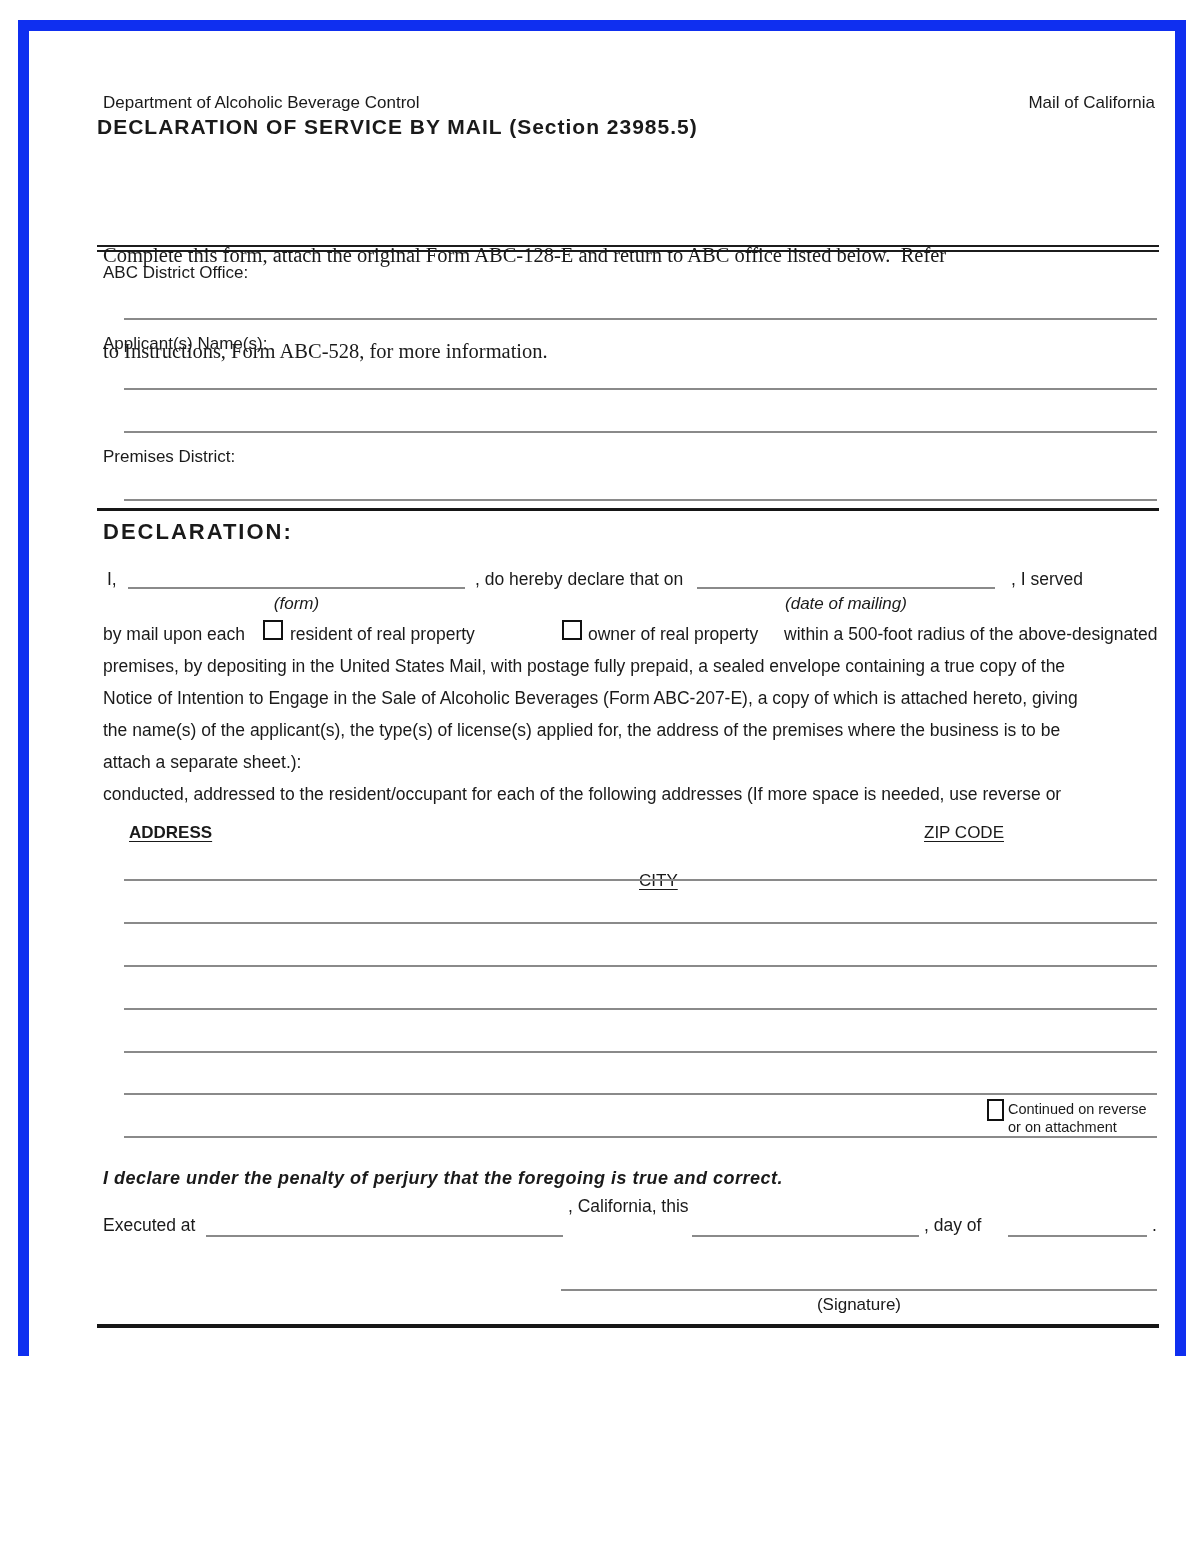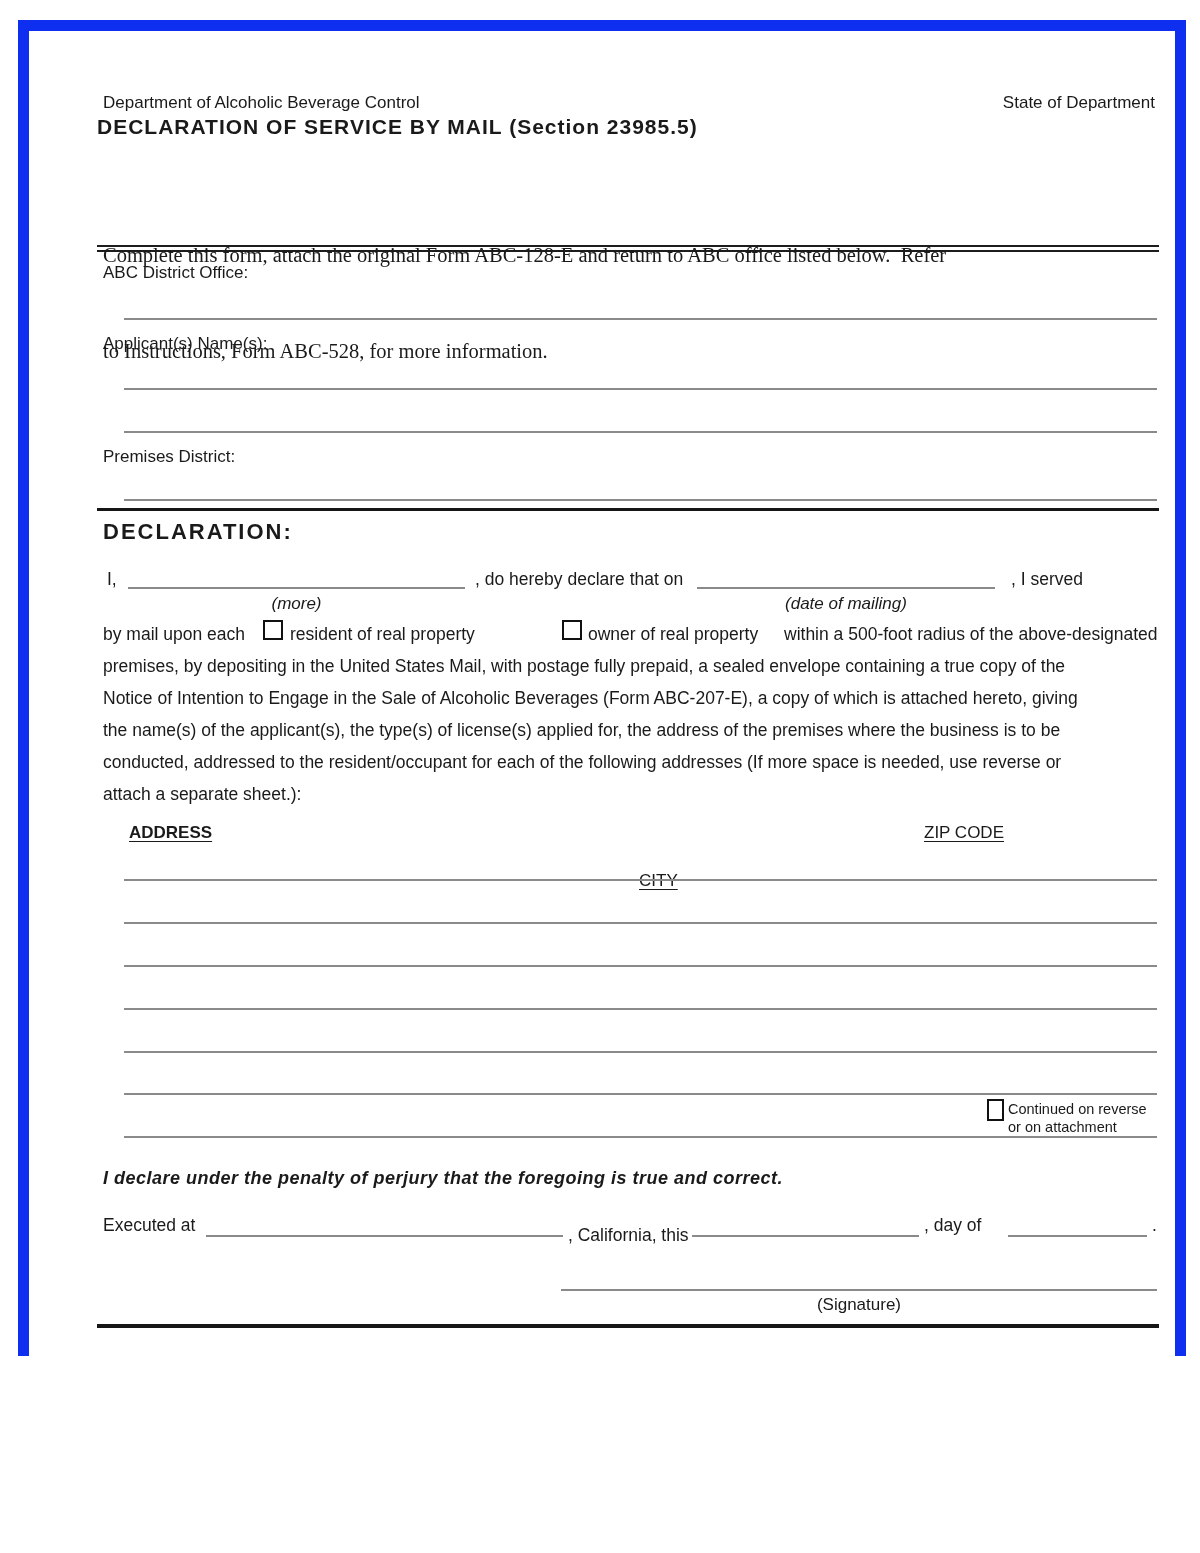--- a/index.html
+++ b/index.html
@@ -38,21 +38,21 @@
 </style>
 </head>
 <body>
 
 <div class="page">
   <div class="frame">
     <div class="content">
 
       <div class="header-row">
         <span>Department of Alcoholic Beverage Control</span>
-        <span>State of Department</span>
+        <span>Mail of California</span>
       </div>
       <div class="form-title">DECLARATION OF SERVICE BY MAIL (Section 23985.5)</div>
 
       <div class="instructions">
         <div>Complete this form, attach the original Form ABC-128-E and return to ABC office listed below.  Refer</div>
         <div>to Instructions, Form ABC-528, for more information.</div>
       </div>
 
       <div class="double-rule"></div>
 
@@ -68,36 +68,36 @@
 
       <div class="black-rule" style="left:39px; top:446px; width:1062px; height:3px;"></div>
 
       <div class="decl-heading">DECLARATION:</div>
 
       <div class="abs body-text" style="left:49px; top:507px;">I,</div>
       <div class="blank" style="left:70px; top:503px; width:337px;"></div>
       <div class="abs body-text" style="left:417px; top:507px;">, do hereby declare that on</div>
       <div class="blank" style="left:639px; top:503px; width:298px;"></div>
       <div class="abs body-text" style="left:953px; top:507px;">, I served</div>
-      <div class="caption" style="left:70px; top:532px; width:337px;">(more)</div>
+      <div class="caption" style="left:70px; top:532px; width:337px;">(form)</div>
       <div class="caption" style="left:639px; top:532px; width:298px;">(date of mailing)</div>
 
       <div class="abs body-text" style="left:45px; top:562px;">by mail upon each</div>
       <div class="cbox" style="left:205px; top:558px;"></div>
       <div class="abs body-text" style="left:232px; top:562px;">resident of real property</div>
       <div class="cbox" style="left:504px; top:558px;"></div>
       <div class="abs body-text" style="left:530px; top:562px;">owner of real property</div>
       <div class="abs body-text" style="left:726px; top:562px;">within a 500-foot radius of the above-designated</div>
 
       <div class="para">
         <div>premises, by depositing in the United States Mail, with postage fully prepaid, a sealed envelope containing a true copy of the</div>
         <div>Notice of Intention to Engage in the Sale of Alcoholic Beverages (Form ABC-207-E), a copy of which is attached hereto, giving</div>
         <div>the name(s) of the applicant(s), the type(s) of license(s) applied for, the address of the premises where the business is to be</div>
+        <div>attach a separate sheet.):</div>
         <div>conducted, addressed to the resident/occupant for each of the following addresses (If more space is needed, use reverse or</div>
-        <div>attach a separate sheet.):</div>
       </div>
 
       <div class="col-head" style="left:71px; top:761px;font-weight:bold;">ADDRESS</div>
       <div class="col-head" style="left:581px; top:761px;margin-top:48px;">CITY</div>
       <div class="col-head" style="left:866px; top:761px;text-align:right;">ZIP CODE</div>
 
       <div class="fline" style="left:66px; top:817px;  width:1033px;"></div>
       <div class="fline" style="left:66px; top:860px;  width:1033px;"></div>
       <div class="fline" style="left:66px; top:903px;  width:1033px;"></div>
       <div class="fline" style="left:66px; top:946px;  width:1033px;"></div>
@@ -106,21 +106,21 @@
       <div class="fline" style="left:66px; top:1074px; width:1033px;"></div>
 
       <div class="cbox" style="left:929px; top:1037px; width:17px; height:22px;"></div>
       <div class="abs small" style="left:950px; top:1039px;">Continued on reverse</div>
       <div class="abs small" style="left:950px; top:1057px;">or on attachment</div>
 
       <div class="perjury">I declare under the penalty of perjury that the foregoing is true and correct.</div>
 
       <div class="abs body-text" style="left:45px; top:1153px;">Executed at</div>
       <div class="blank" style="left:148px; top:1151px; width:357px;"></div>
-      <div class="abs body-text" style="left:510px; top:1163px;">, California, this</div>
+      <div class="abs body-text" style="left:510px; top:1134px;">, California, this</div>
       <div class="blank" style="left:634px; top:1151px; width:227px;"></div>
       <div class="abs body-text" style="left:866px; top:1153px;">, day of</div>
       <div class="blank" style="left:950px; top:1151px; width:139px;"></div>
       <div class="abs body-text" style="left:1094px; top:1153px;">.</div>
 
       <div class="fline" style="left:503px; top:1227px; width:596px;"></div>
       <div class="sig-caption">(Signature)</div>
 
       <div class="black-rule" style="left:39px; top:1262px; width:1062px; height:4px;"></div>
 

